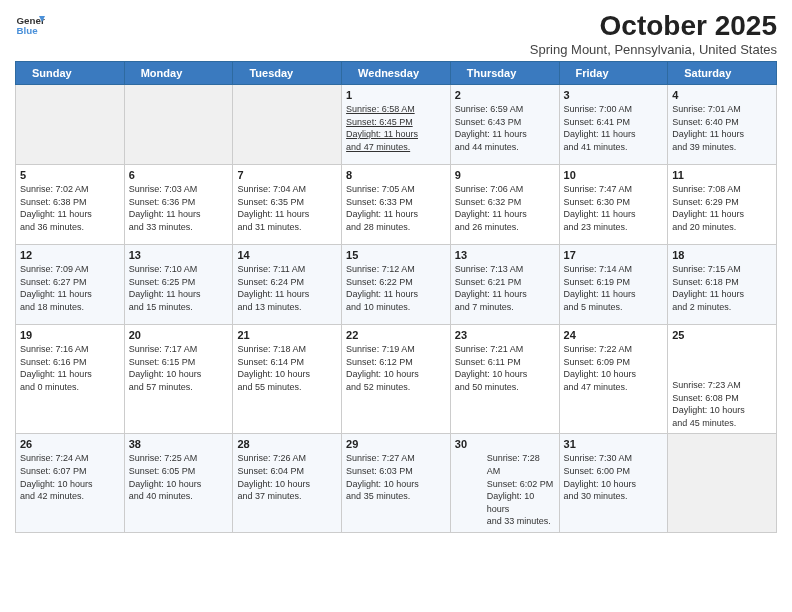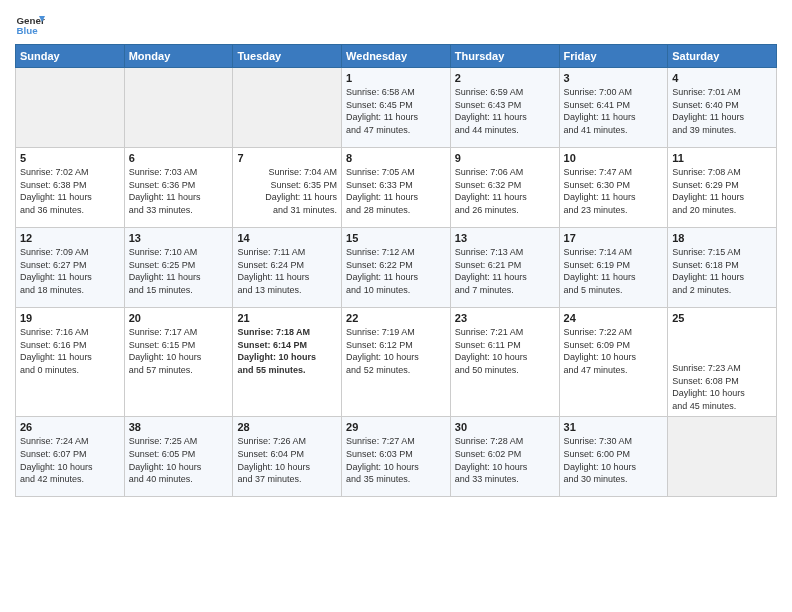--- a/index.html
+++ b/index.html
@@ -44,21 +44,21 @@
     table {
       width: 100%;
       border-collapse: collapse;
       table-layout: fixed;
     }
     thead th {
       background-color: #3a7abf;
       color: #fff;
       font-size: 11px;
       font-weight: bold;
-      padding: 5px 4px;
+      padding: 5px 16px;
       text-align: left;
       border: 1px solid #2e6aa0;
       margin-top: 23px;
     }
     tbody tr {
       border: 1px solid #ccc;
     }
     tbody td {
       vertical-align: top;
       border: 1px solid #ccc;
@@ -90,20 +90,24 @@
 <body>
 
 <div class="container">
   <div class="header-row">
     <div class="logo">
       <svg class="logo-icon" viewBox="0 0 40 40" xmlns="http://www.w3.org/2000/svg">
         <text x="2" y="18" font-size="13" font-weight="bold" fill="#333">General</text>
         <text x="2" y="32" font-size="13" font-weight="bold" fill="#4a90d9">Blue</text>
         <polygon points="32,8 40,8 36,16" fill="#4a90d9"></polygon>
       </svg>
+    </div>
+    <div class="title-section">
+      <div class="month-title">October 2025</div>
+      <div class="subtitle">Spring Mount, Pennsylvania, United States</div>
     </div>
   </div>
 
   <table>
     <thead>
       <tr>
         <th>Sunday</th>
         <th>Monday</th>
         <th>Tuesday</th>
         <th>Wednesday</th>
@@ -112,21 +116,21 @@
         <th>Saturday</th>
       </tr>
     </thead>
     <tbody id="calendar-body">
     <tr>
           <td class="empty"></td>
           <td class="empty"></td>
           <td class="empty"></td>
           <td>
             <div class="day-number">1</div>
-            <div class="day-info" style="white-space: pre-line;">Sunrise: 6:58 AM
+            <div class="day-info" style="white-space: pre-line; text-decoration: underline;">Sunrise: 6:58 AM
 Sunset: 6:45 PM
 Daylight: 11 hours
 and 47 minutes.</div>
           </td>
           <td>
             <div class="day-number">2</div>
             <div class="day-info" style="white-space: pre-line;">Sunrise: 6:59 AM
 Sunset: 6:43 PM
 Daylight: 11 hours
 and 44 minutes.</div>
@@ -156,21 +160,21 @@
           </td>
           <td>
             <div class="day-number">6</div>
             <div class="day-info" style="white-space: pre-line;">Sunrise: 7:03 AM
 Sunset: 6:36 PM
 Daylight: 11 hours
 and 33 minutes.</div>
           </td>
           <td>
             <div class="day-number">7</div>
-            <div class="day-info" style="white-space: pre-line; text-align: right;">Sunrise: 7:04 AM
+            <div class="day-info" style="white-space: pre-line;">Sunrise: 7:04 AM
 Sunset: 6:35 PM
 Daylight: 11 hours
 and 31 minutes.</div>
           </td>
           <td>
             <div class="day-number">8</div>
             <div class="day-info" style="white-space: pre-line;">Sunrise: 7:05 AM
 Sunset: 6:33 PM
 Daylight: 11 hours
 and 28 minutes.</div>
@@ -258,21 +262,21 @@
           </td>
           <td>
             <div class="day-number">20</div>
             <div class="day-info" style="white-space: pre-line;">Sunrise: 7:17 AM
 Sunset: 6:15 PM
 Daylight: 10 hours
 and 57 minutes.</div>
           </td>
           <td>
             <div class="day-number">21</div>
-            <div class="day-info" style="white-space: pre-line; font-weight: bold;">Sunrise: 7:18 AM
+            <div class="day-info" style="white-space: pre-line;">Sunrise: 7:18 AM
 Sunset: 6:14 PM
 Daylight: 10 hours
 and 55 minutes.</div>
           </td>
           <td>
             <div class="day-number">22</div>
             <div class="day-info" style="white-space: pre-line;">Sunrise: 7:19 AM
 Sunset: 6:12 PM
 Daylight: 10 hours
 and 52 minutes.</div>
@@ -323,21 +327,21 @@
           </td>
           <td>
             <div class="day-number">29</div>
             <div class="day-info" style="white-space: pre-line;">Sunrise: 7:27 AM
 Sunset: 6:03 PM
 Daylight: 10 hours
 and 35 minutes.</div>
           </td>
           <td>
             <div class="day-number">30</div>
-            <div class="day-info" style="white-space: pre-line;">Sunrise: 7:28 AM
+            <div class="day-info" style="white-space: pre-line; margin-left: 32px;">Sunrise: 7:28 AM
 Sunset: 6:02 PM
 Daylight: 10 hours
 and 33 minutes.</div>
           </td>
           <td>
             <div class="day-number">31</div>
             <div class="day-info" style="white-space: pre-line;">Sunrise: 7:30 AM
 Sunset: 6:00 PM
 Daylight: 10 hours
 and 30 minutes.</div>

